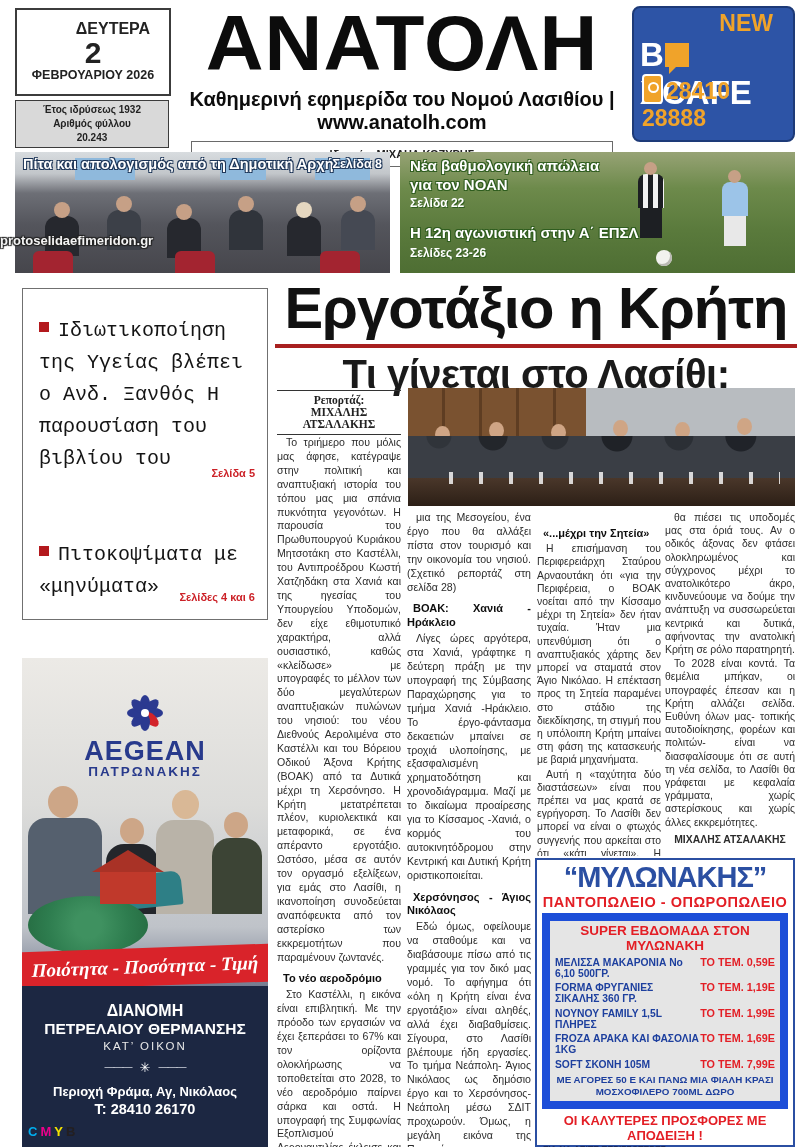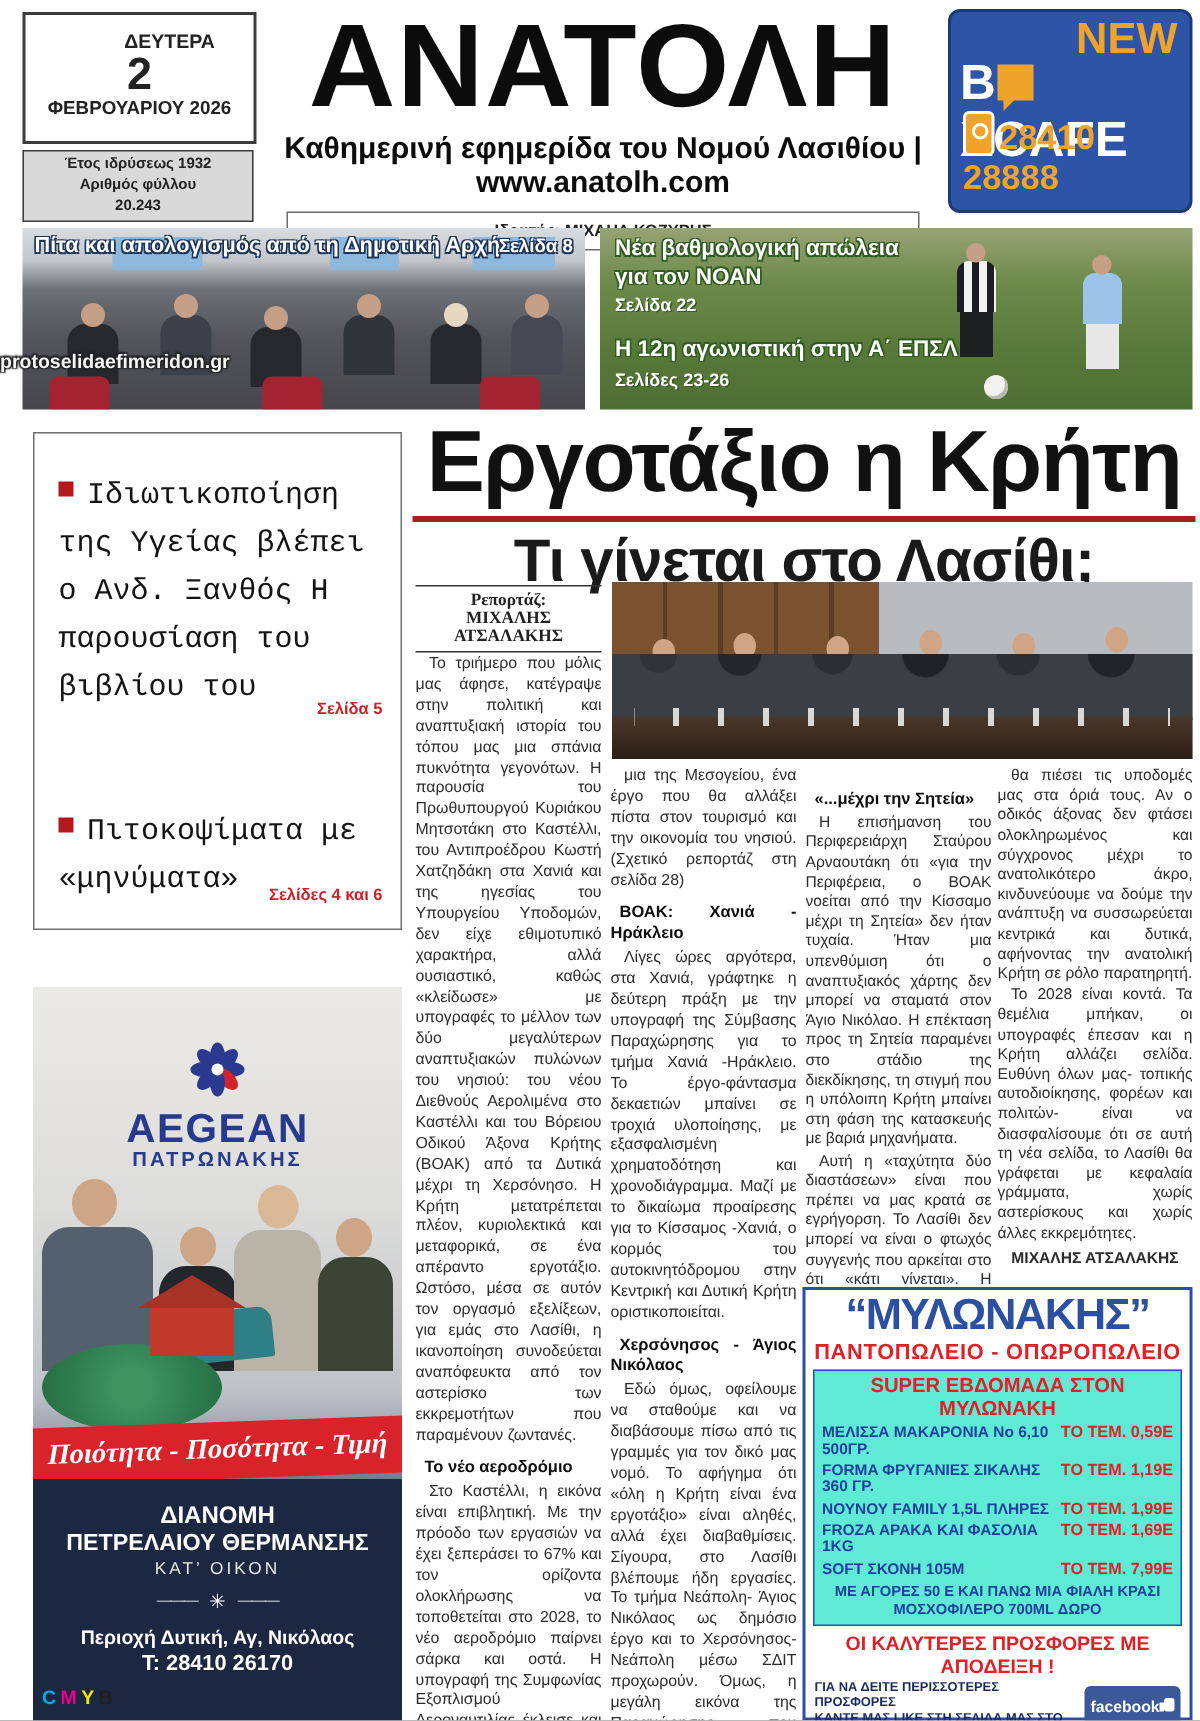--- a/index.html
+++ b/index.html
@@ -2,34 +2,34 @@
 <html lang="el"><head>
 <meta charset="utf-8">
 <style>
   html,body{margin:0;padding:0;background:#888;}
   .page{position:relative;width:800px;height:1147px;background:#ffffff;margin:0 auto;
         font-family:"Liberation Sans",sans-serif;color:#222;overflow:hidden;}
   .abs{position:absolute;}
 
   
   .date-box{left:15px;top:8px;width:152px;height:84px;border:2px solid #3c3c3c;text-align:center;}
-  .date-day{font-size:13px;font-weight:bold;margin-top:10px;padding-left:40px;}
+  .date-day{font-size:16px;font-weight:bold;margin-top:10px;padding-left:40px;}
   .date-num{font-size:30px;font-weight:900;line-height:30px;}
   .date-my{font-size:12.5px;font-weight:bold;}
   .issue-box{left:15px;top:100px;width:152px;height:44px;background:#d9d9d9;border:1.5px solid #3c3c3c;
              text-align:center;font-size:10px;font-weight:bold;line-height:14px;padding-top:2px;}
   .masthead{left:178px;top:2px;width:448px;height:142px;text-align:center;}
   .mh-title{font-size:80px;font-weight:900;letter-spacing:1px;line-height:84px;color:#0c0c0c;
             transform:scaleY(.98);font-family:"Liberation Sans",sans-serif;}
   .mh-tagline{font-size:20px;font-weight:bold;color:#0c0c0c;margin-top:2px;}
   .mh-founder{margin:7px auto 0;width:420px;height:24px;border:1.5px solid #6a6a6a;
               font-size:11px;font-weight:bold;line-height:24px;color:#222;}
   .boxcafe{left:632px;top:6px;width:163px;height:136px;background:#2d54a6;border-radius:8px;
            border:2px solid #1d3a78;box-sizing:border-box;}
-  .bc-new{position:absolute;right:8px;top:2px;color:#f0a32a;font-size:29px;font-weight:900;}
+  .bc-new{position:absolute;right:20px;top:2px;color:#f0a32a;font-size:23px;font-weight:900;}
   .bc-name{position:absolute;left:6px;top:28px;color:#fff;font-size:33px;font-weight:900;letter-spacing:0;}
   .bc-box-icon{display:inline-block;width:24px;height:24px;background:#f0a32a;position:relative;top:1px;margin:0 1px;}
   .bc-box-icon::after{content:"";position:absolute;left:4px;bottom:-7px;border:5px solid transparent;border-top-color:#f0a32a;border-left-color:#f0a32a;}
   .bc-phone{position:absolute;left:8px;bottom:8px;color:#f0a32a;font-size:23px;font-weight:900;}
   .phone-icon{display:inline-block;width:17px;height:26px;background:#f0a32a;border-radius:4px;vertical-align:-5px;margin-right:3px;position:relative;border:2px solid #fff;}
   .phone-icon::after{content:"";position:absolute;left:4px;top:6px;width:7px;height:7px;border:2px solid #fff;border-radius:50%;}
 
   
   .photo{overflow:hidden;}
   .left-photo{left:15px;top:152px;width:375px;height:121px;background:linear-gradient(180deg,#d8dcdf 0%,#c2c6ca 18%,#6d6f76 34%,#54555c 60%,#46464c 100%);}
@@ -92,21 +92,21 @@
                        radial-gradient(circle at 86% 0,#202329 15px,transparent 16px),#3a3e45;}
   .mp-head{position:absolute;width:15px;height:17px;border-radius:50%;background:#cfa585;}
   .mp-table{position:absolute;left:0;bottom:0;width:100%;height:28px;background:linear-gradient(180deg,#4a372a,#2c1f16);}
   .mp-bottles{position:absolute;left:4%;bottom:22px;width:92%;height:12px;
               background:repeating-linear-gradient(90deg,transparent 0 26px,rgba(255,255,255,.8) 26px 30px);}
 
   
   .myl{left:535px;top:858px;width:260px;height:289px;border:2.5px solid #2b4fa2;box-sizing:border-box;background:#fff;}
   .myl-title{text-align:center;color:#2b4fa2;font-size:29px;font-weight:900;letter-spacing:-1px;margin-top:1px;}
   .myl-sub{text-align:center;color:#e31e25;font-size:14.5px;font-weight:900;letter-spacing:.5px;}
-  .myl-promo{margin:3px 5px 0;background:#5eead4;border:1px solid #1d4ed8;padding:2px 5px 3px;}
+  .myl-promo{margin:3px 5px 0;background:#e5e5e5;border:8px solid #1d4ed8;padding:2px 5px 3px;}
   .myl-promo-h{color:#e31e25;font-size:13.5px;font-weight:900;text-align:center;}
   .myl-row{display:flex;justify-content:space-between;align-items:baseline;margin-top:2.5px;}
   .myl-name{color:#1d3f9e;font-size:10.3px;font-weight:900;}
   .myl-price{color:#e31e25;font-size:10.8px;font-weight:900;white-space:nowrap;}
   .myl-gift{color:#1d3f9e;font-size:9.8px;font-weight:900;text-align:center;margin-top:4px;line-height:12px;}
   .myl-best{color:#e31e25;font-size:13px;font-weight:900;text-align:center;margin-top:4px;}
   .myl-fb{position:relative;margin:1px 6px 0;height:44px;}
   .myl-fb-txt{position:absolute;left:0;top:0;width:170px;color:#1a2a5e;font-size:8.6px;font-weight:900;line-height:10.5px;}
   .fb-badge{position:absolute;right:0;top:5px;width:64px;height:28px;background:#3b5998;border-radius:4px;
             color:#fff;font-size:10.5px;font-weight:bold;line-height:28px;text-align:center;}
@@ -287,21 +287,21 @@
     <span class="fam-head" style="left:202px;top:154px;width:24px;height:26px;"></span>
     <span class="book" style="left:86px;top:216px;"></span>
     <span class="wreath"></span>
     <span class="house"></span>
     <div class="ag-ribbon">Ποιότητα - Ποσότητα - Τιμή</div>
     <div class="ag-navy">
       <div class="ag-s1">ΔΙΑΝΟΜΗ</div>
       <div class="ag-s2">ΠΕΤΡΕΛΑΙΟΥ ΘΕΡΜΑΝΣΗΣ</div>
       <div class="ag-s3">ΚΑΤ’ ΟΙΚΟΝ</div>
       <div class="ag-div">✳</div>
-      <div class="ag-area">Περιοχή Δυτική, Αγ, Νικόλαος</div>
+      <div class="ag-area">Περιοχή Φράμα, Αγ, Νικόλαος</div>
       <div class="ag-phone">Τ: 28410 26170</div>
     </div>
   </div>
 
   <div class="abs myl">
     <div class="myl-title">“ΜΥΛΩΝΑΚΗΣ”</div>
     <div class="myl-sub">ΠΑΝΤΟΠΩΛΕΙΟ - ΟΠΩΡΟΠΩΛΕΙΟ</div>
     <div class="myl-promo">
       <div class="myl-promo-h">SUPER ΕΒΔΟΜΑΔΑ ΣΤΟΝ ΜΥΛΩΝΑΚΗ</div>
       <div class="myl-row">

